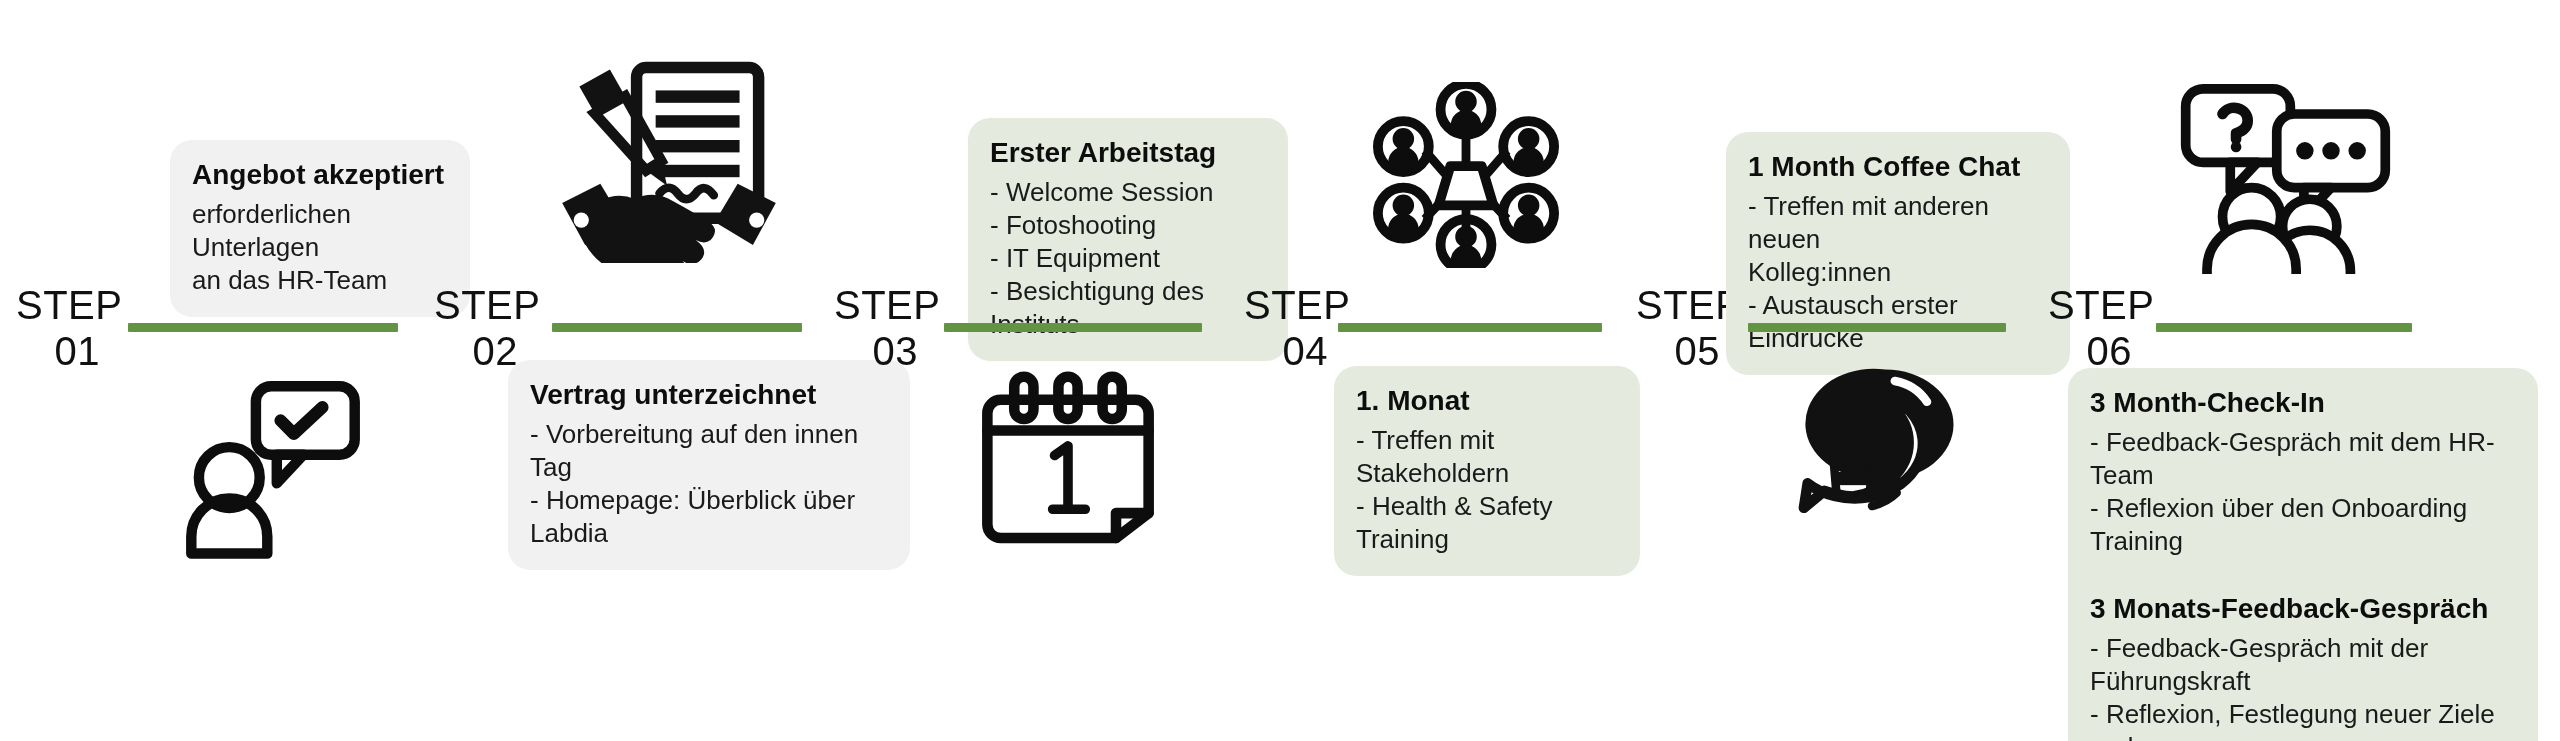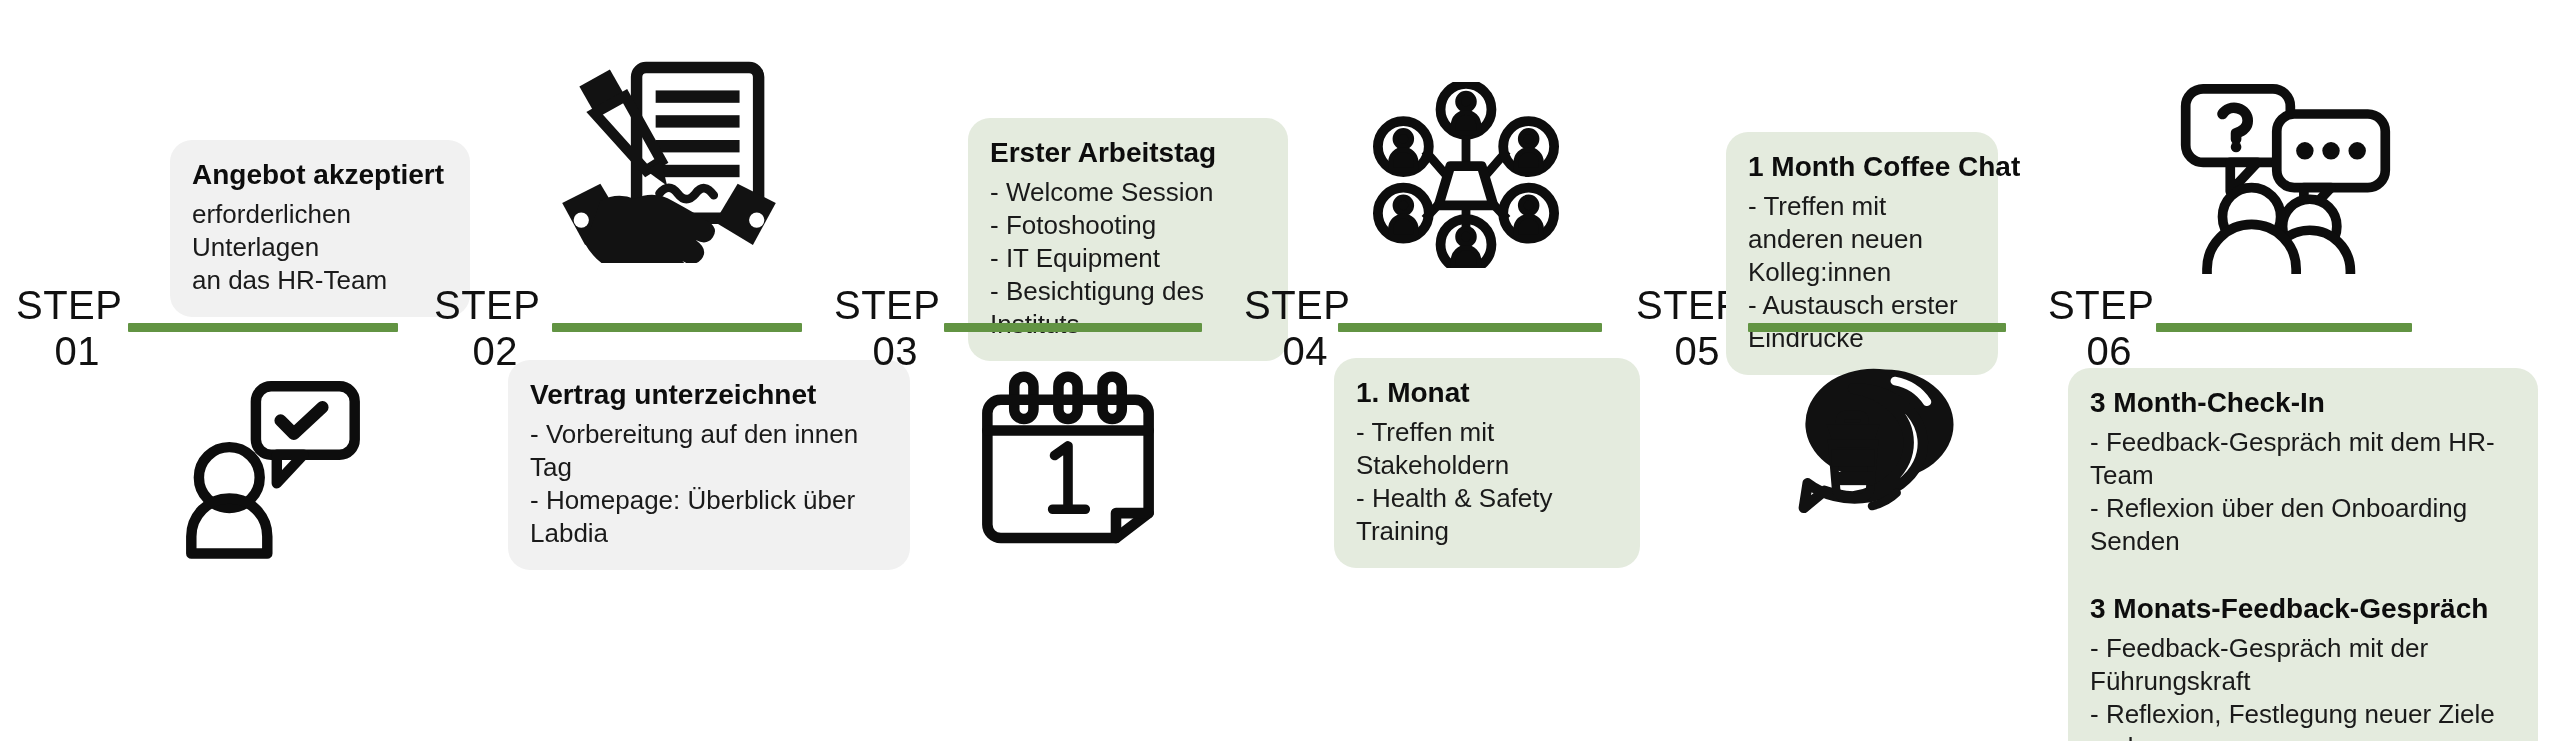--- a/index.html
+++ b/index.html
@@ -198,34 +198,34 @@
       <path d="M151 150 a13 13 0 0 1 26 0 v8 h-26 Z" fill="#0d0d0d" stroke-width="5"></path>
 
       <circle cx="100" cy="166" r="26"></circle>
       <circle cx="100" cy="158" r="8" fill="#0d0d0d" stroke-width="6"></circle>
       <path d="M87 182 a13 13 0 0 1 26 0 v8 h-26 Z" fill="#0d0d0d" stroke-width="5"></path>
     </svg>
   </div>
 
   <div class="rule" style="left:1338px; top:323px; width:264px;"></div>
 
-  <div class="card green" style="left:1334px; top:358px; width:306px;">
+  <div class="card green" style="left:1334px; top:366px; width:306px;">
     <h3>1. Monat</h3>
     <ul>
       <li>- Treffen mit Stakeholdern</li>
       <li>- Health &amp; Safety Training</li>
     </ul>
   </div>
 
   <div class="step-label" style="left:1636px; top:282px;">
     <span>STEP</span>
     <span class="num">05</span>
   </div>
 
-  <div class="card green" style="left:1726px; top:132px; width:272px;">
+  <div class="card green" style="left:1726px; top:132px; width:344px;">
     <h3>1 Month Coffee Chat</h3>
     <ul>
       <li>- Treffen mit anderen neuen</li>
       <li>Kolleg:innen</li>
       <li>- Austausch erster Eindrücke</li>
     </ul>
   </div>
 
   <div class="rule" style="left:1748px; top:323px; width:258px;"></div>
 
@@ -274,21 +274,21 @@
       <path d="M32 206 v-10 a46 46 0 0 1 92 0 v10" fill="#ffffff"></path>
     </svg>
   </div>
 
   <div class="rule" style="left:2156px; top:323px; width:256px;"></div>
 
   <div class="card green" style="left:2068px; top:368px; width:470px;">
     <h3>3 Month-Check-In</h3>
     <ul>
       <li>- Feedback-Gespräch mit dem HR-Team</li>
-      <li>- Reflexion über den Onboarding Senden</li>
+      <li>- Reflexion über den Onboarding Training</li>
     </ul>
     <div class="spacer"></div>
     <h3>3 Monats-Feedback-Gespräch</h3>
     <ul>
       <li>- Feedback-Gespräch mit der Führungskraft</li>
       <li>- Reflexion, Festlegung neuer Ziele und</li>
 
     </ul>
   </div>
 

